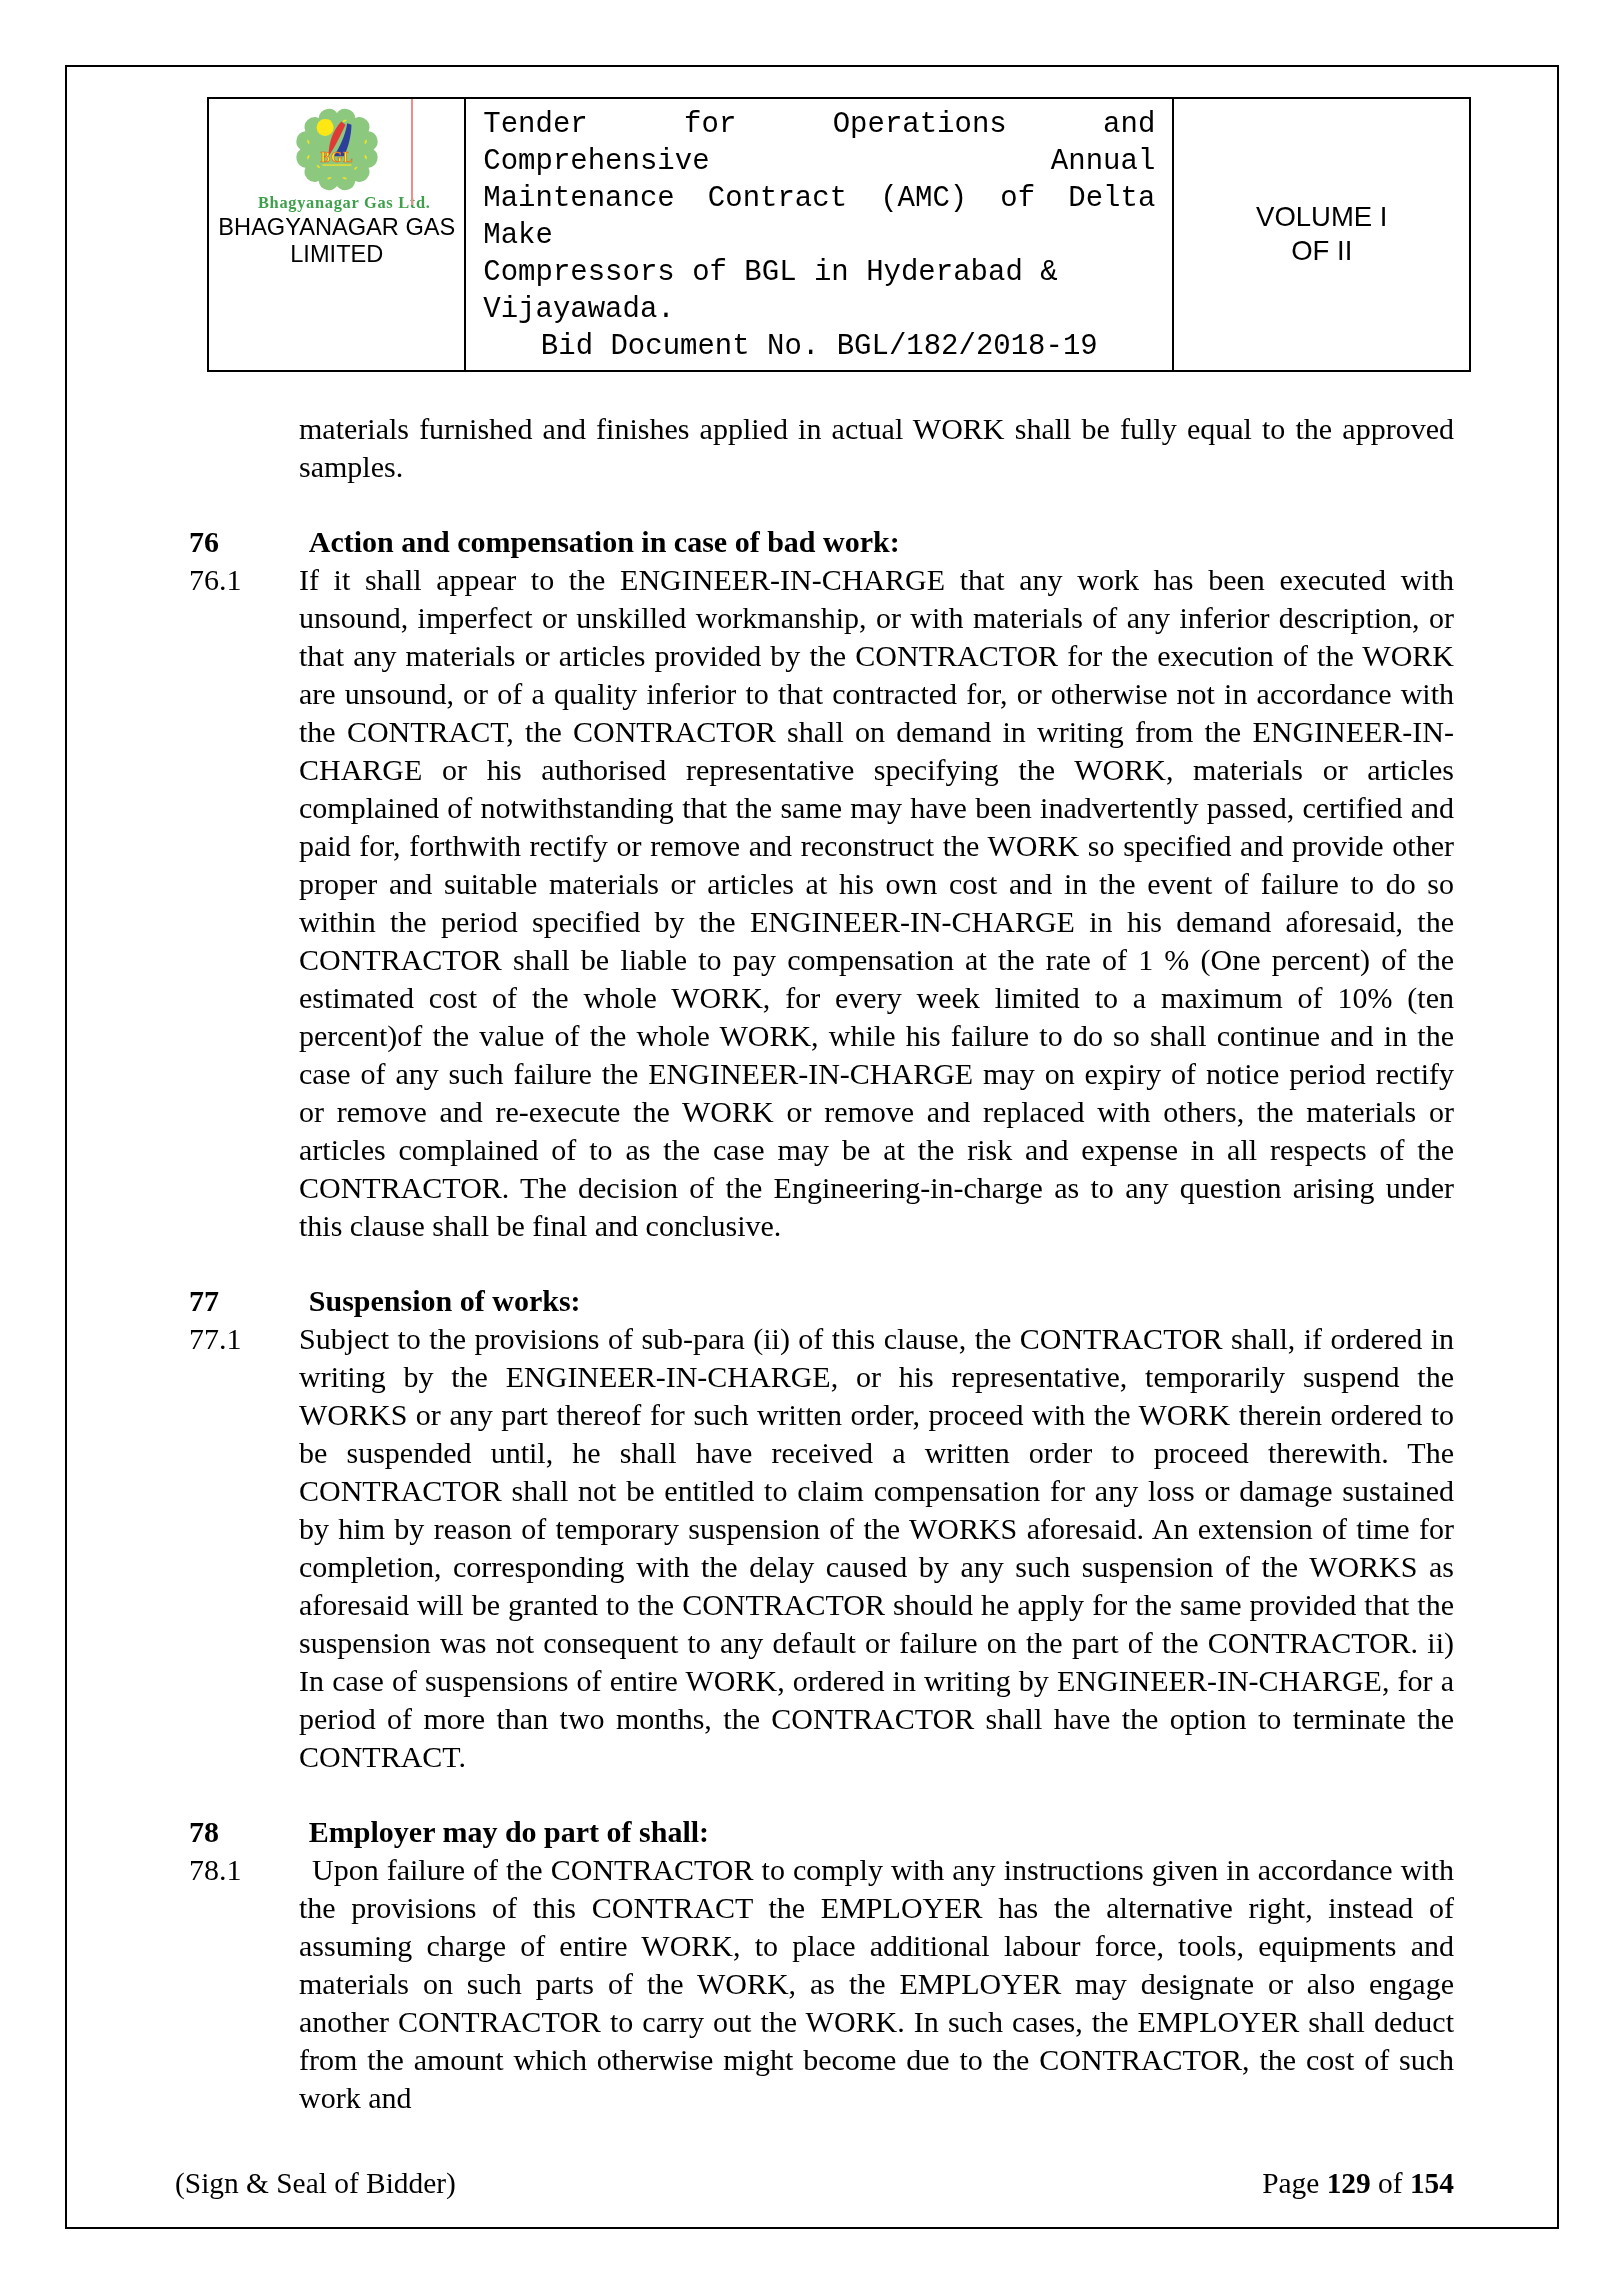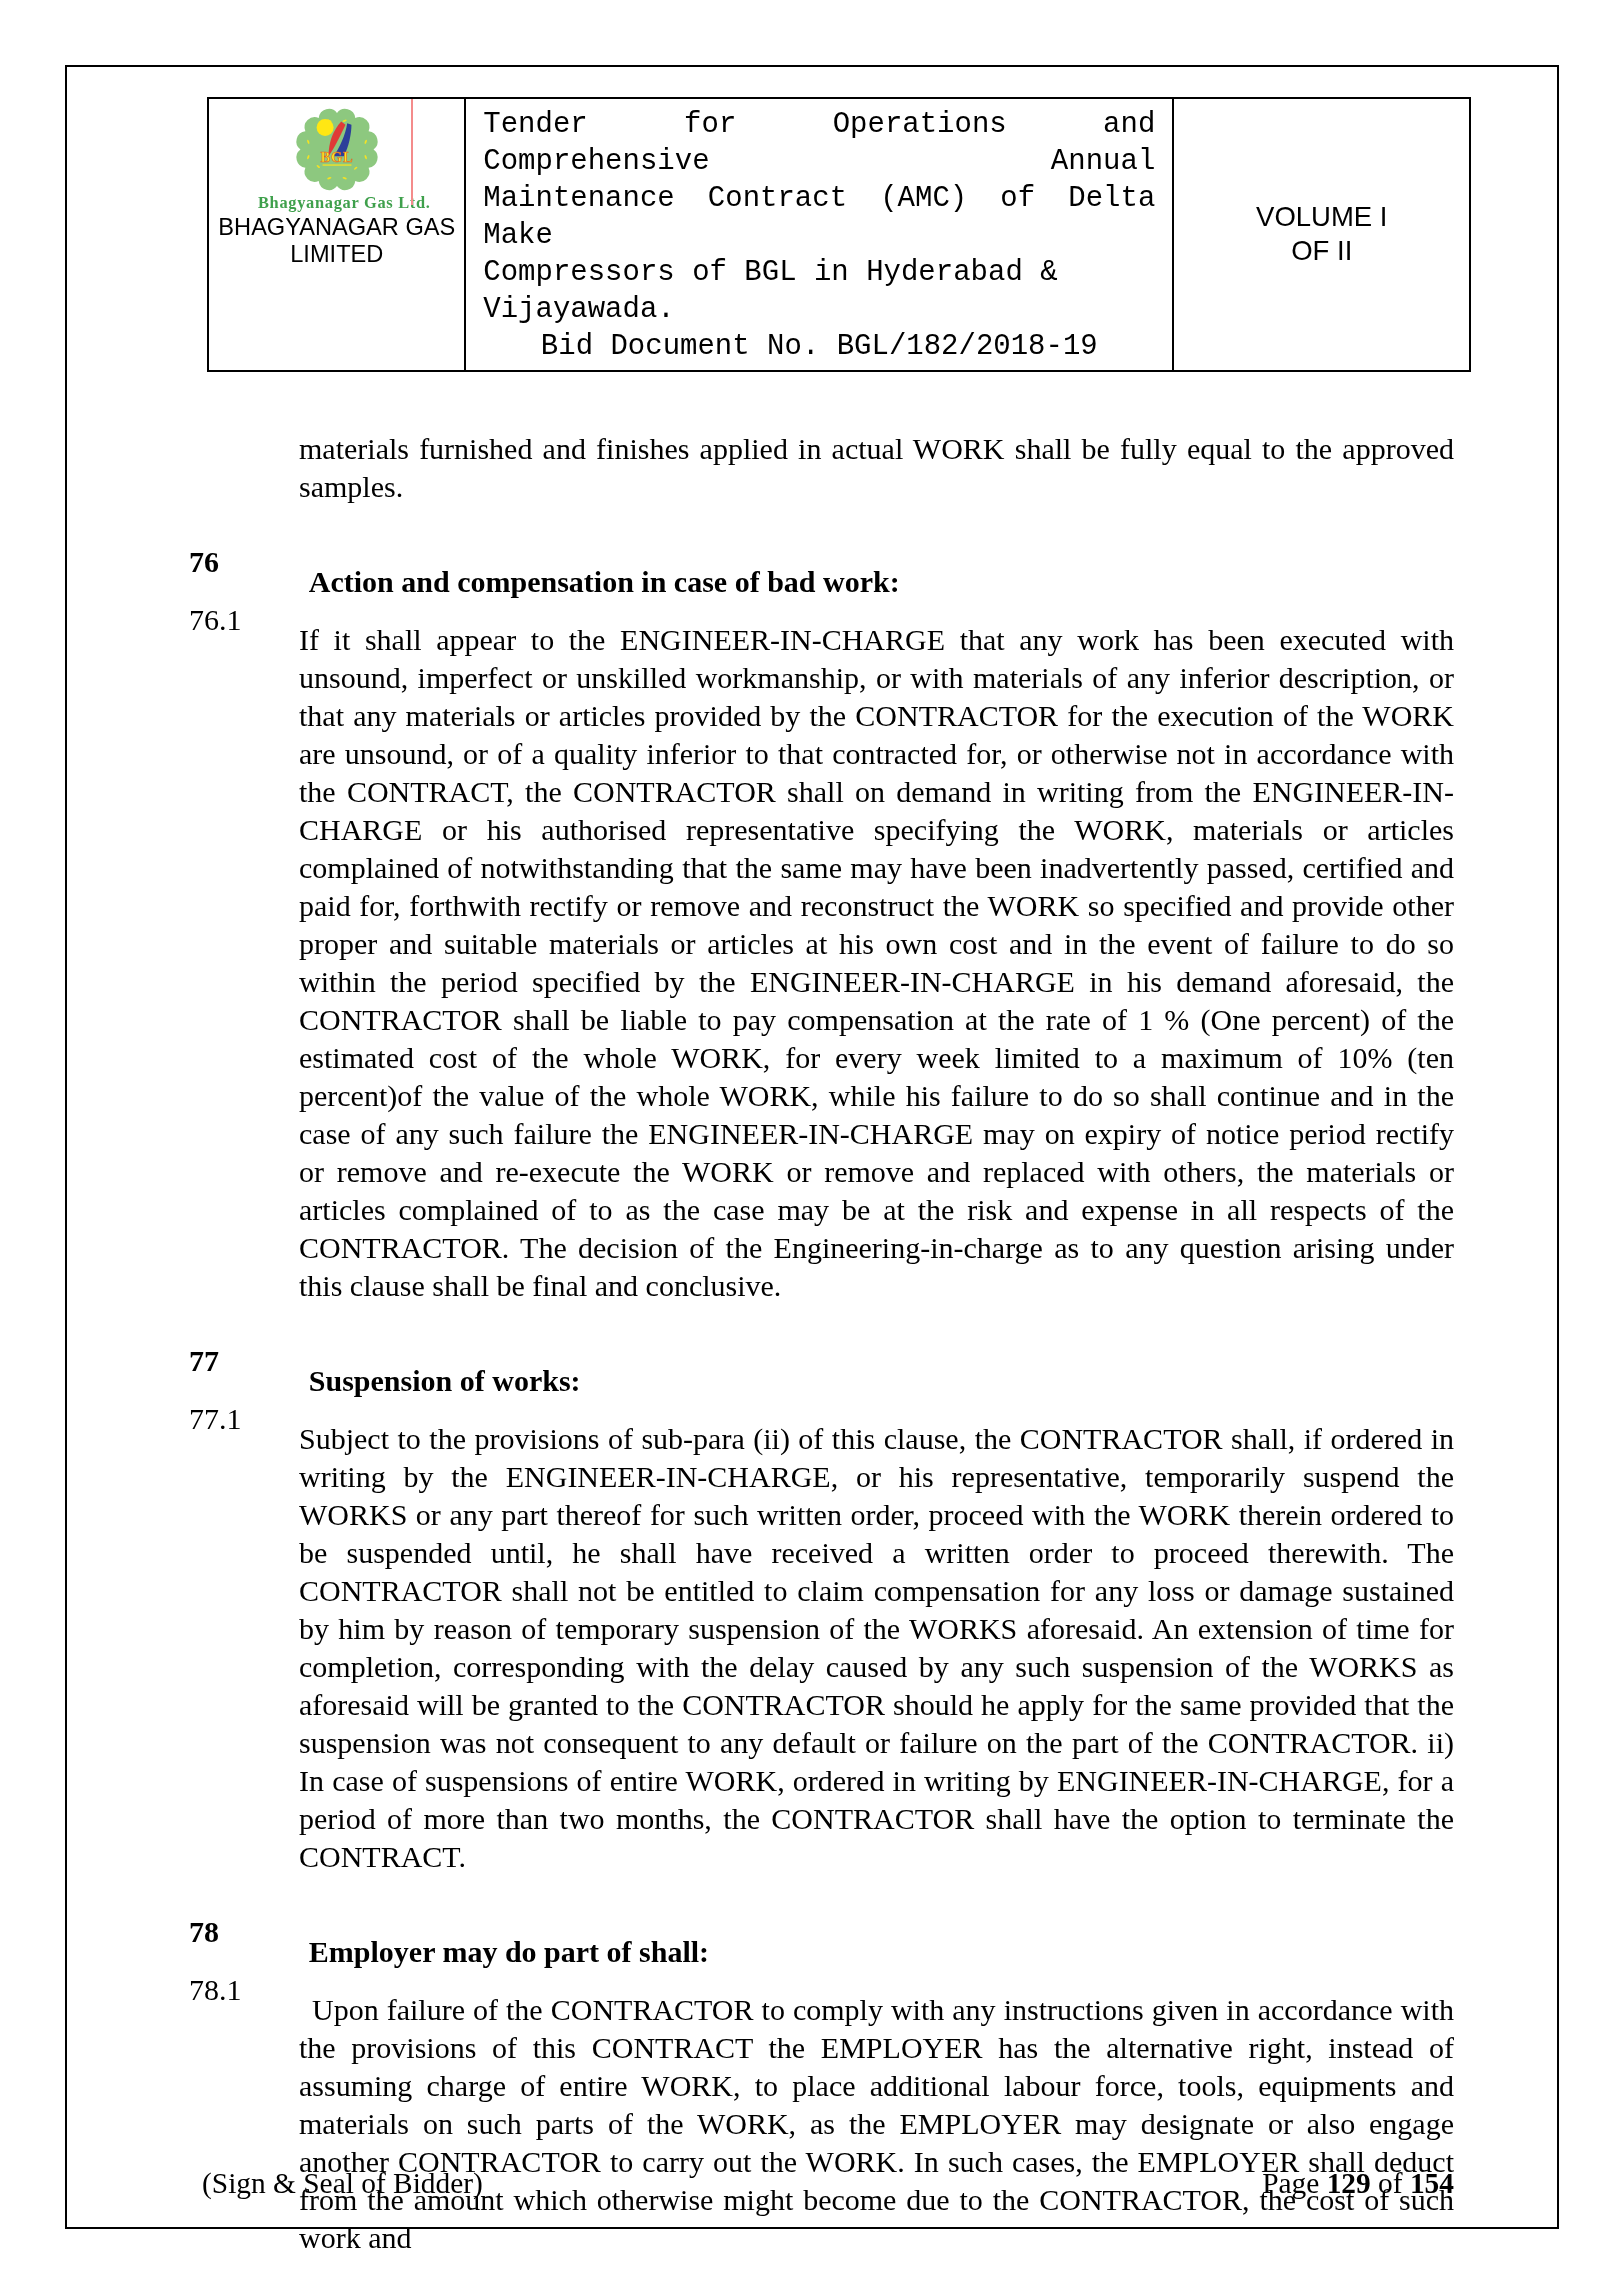--- a/index.html
+++ b/index.html
@@ -99,31 +99,30 @@
     font-size: 30px;
     line-height: 38px;
   }
   .row .num {
     width: 110px;
     flex: none;
   }
   .row .text {
     flex: 1;
     text-align: justify;
-    margin-top: 20px;
   }
   .intro-row { margin-top: 38px; }
   .heading-row { margin-top: 37px; font-weight: bold; }
   .heading-row .text { padding-left: 9.8px; text-align: left; }
   .para-indent { text-indent: 13px; }
 
   
   .footer {
     position: absolute;
-    left: 135px;
+    left: 108px;
     right: 103px;
     bottom: 27.5px;
     display: flex;
     justify-content: space-between;
     font-size: 29.4px;
     line-height: 34px;
     align-items: center;
   }
   .footer b { font-weight: bold; }
 

